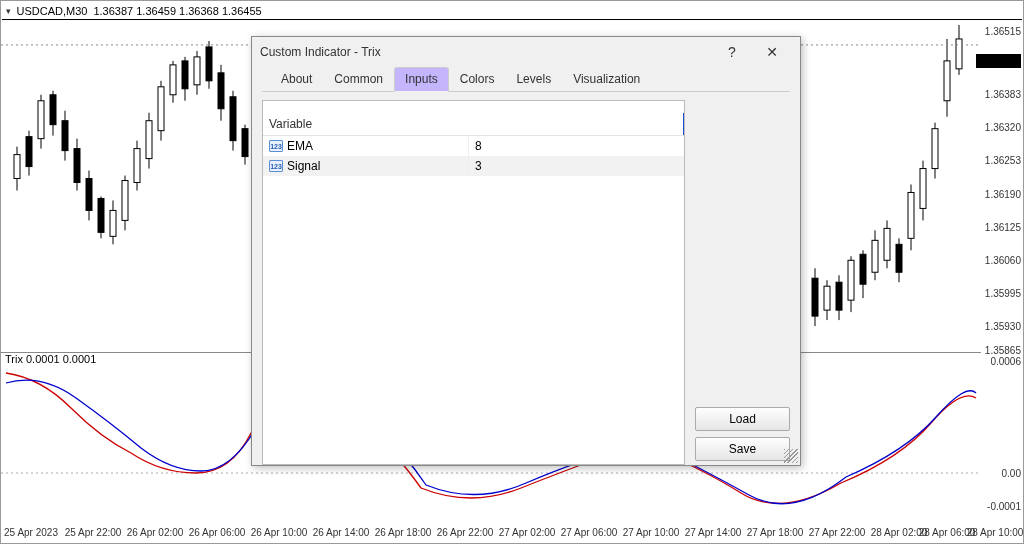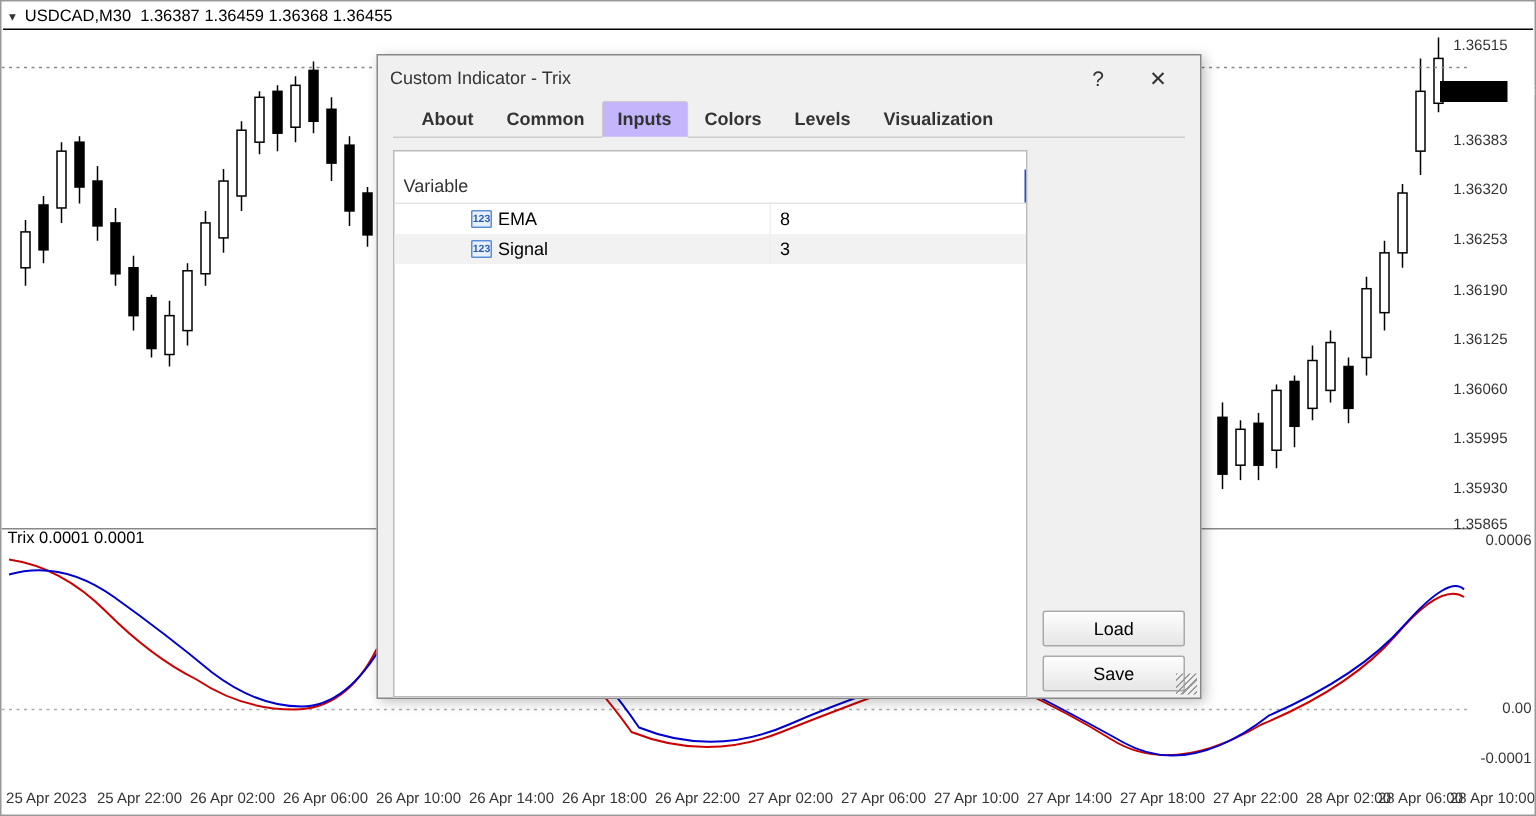--- a/index.html
+++ b/index.html
@@ -4,45 +4,45 @@
 <style>
   * { box-sizing: border-box; font-family: "Segoe UI", Tahoma, sans-serif; }
   body { margin: 0; width: 1024px; height: 544px; background: #fff; position: relative; overflow: hidden; border: 1px solid #999; }
   .chart-header { position: absolute; top: 1px; left: 1px; right: 1px; height: 18px; background: #fff; border-bottom: 1px solid #000; font-size: 11px; display: flex; align-items: center; padding-left: 4px; gap: 6px; }
   .chart-header .arrow { font-size: 9px; color: #333; }
   .main-chart { position: absolute; top: 20px; left: 0; width: 980px; height: 332px; border-bottom: 1px solid #888; }
   .main-chart svg { width: 100%; height: 100%; }
   .sub-chart { position: absolute; top: 352px; left: 0; width: 980px; height: 164px; }
   .sub-label { position: absolute; top: 352px; left: 4px; font-size: 11px; z-index: 2; }
   .sub-chart svg { width: 100%; height: 100%; }
-  .price-axis { position: absolute; top: 20px; right: 16px; width: 44px; height: 332px; font-size: 10px; color: #333; margin-left: 16px; }
+  .price-axis { position: absolute; top: 20px; right: 0; width: 44px; height: 332px; font-size: 10px; color: #333; margin-left: 16px; }
   .price-axis div { position: absolute; right: 2px; transform: translateY(-50%); }
   .price-marker { position: absolute; right: 0; width: 44px; height: 14px; background: #000; color: #fff; font-size: 10px; line-height: 14px; text-align: center; transform: translateY(-50%); padding-left: 45px; }
   .sub-axis { position: absolute; top: 352px; right: 0; width: 44px; height: 164px; font-size: 10px; color: #333; }
   .sub-axis div { position: absolute; right: 2px; transform: translateY(-50%); }
   .time-axis { position: absolute; bottom: 2px; left: 0; width: 980px; height: 14px; font-size: 10px; color: #333; }
   .time-axis span { position: absolute; transform: translateX(-50%); white-space: nowrap; }
 
   .dialog { position: absolute; top: 35px; left: 250px; width: 550px; height: 430px; background: #f0f0f0; border: 1px solid #888; box-shadow: 2px 2px 8px rgba(0,0,0,.25); z-index: 200; display: flex; flex-direction: column; }
   .dlg-title { height: 30px; display: flex; align-items: center; padding: 0 8px; font-size: 12px; color: #333; }
   .dlg-title .spacer { flex: 1; }
   .dlg-title .wbtn { width: 40px; height: 30px; display: flex; align-items: center; justify-content: center; font-size: 14px; color: #333; cursor: pointer; }
   .tabs { display: flex; gap: 0; padding: 0 8px; font-size: 12px; border-bottom: 1px solid #ccc; margin: 0 10px; position: relative; }
-  .tab { padding: 4px 10px; border: 1px solid transparent; cursor: pointer; color: #333; font-weight: bold; }
+  .tab { padding: 4px 10px; border: 1px solid transparent; cursor: pointer; color: #333; }
   .tab.active { background: #c4b5fd; border: 1px solid #ccc; border-bottom: 1px solid #f0f0f0; border-radius: 3px 3px 0 0; margin-bottom: -1px; }
   .dlg-body { flex: 1; margin: 8px 10px 0 10px; display: flex; gap: 10px; }
   .grid-wrap { flex: 1; border: 1px solid #bbb; background: #fff; }
   .grid-header { display: flex; font-size: 12px; color: #333; border-bottom: 1px solid #e4e4e4; }
   .grid-header .col { padding: 4px 6px; }
   .grid-header .col:first-child { width: 184px; border-right: 1px solid #1d4ed8; margin-top: 12px; }
   .grid-header .col:last-child { flex: 1; }
   .grid-row { display: flex; font-size: 12px; align-items: center; }
   .grid-row.selected { background: #f2f2f2; }
   .grid-row .col { padding: 3px 6px; }
-  .grid-row .col:first-child { width: 206px; border-right: 1px solid #eee; display: flex; align-items: center; gap: 4px; margin-left: 45px; }
+  .grid-row .col:first-child { width: 206px; border-right: 1px solid #eee; display: flex; align-items: center; gap: 4px; }
   .grid-row .col:last-child { flex: 1; }
   .var-icon { display: inline-flex; width: 14px; height: 12px; background: #e8f0ff; border: 1px solid #5a8fd6; align-items: center; justify-content: center; font-size: 7px; color: #2a5db0; font-weight: bold; border-radius: 1px; }
   .side-btns { width: 95px; display: flex; flex-direction: column; justify-content: flex-end; gap: 6px; padding-bottom: 4px; }
   .wb { height: 24px; background: linear-gradient(#fefefe,#e6e6e6); border: 1px solid #aaa; border-radius: 2px; font-size: 12px; cursor: pointer; }
   .dlg-footer { display: flex; justify-content: flex-end; gap: 6px; padding: 8px 10px 10px; }
   .wb.primary { border: 1px solid #1a6fd1; box-shadow: inset 0 0 0 1px #8ec1ff; }
   .wb.ft { width: 82px; }
   .resize-grip { position: absolute; bottom: 2px; right: 2px; width: 14px; height: 14px; background: repeating-linear-gradient(135deg,#999,#999 1px,transparent 1px,transparent 3px); }
 </style>
 </head>

